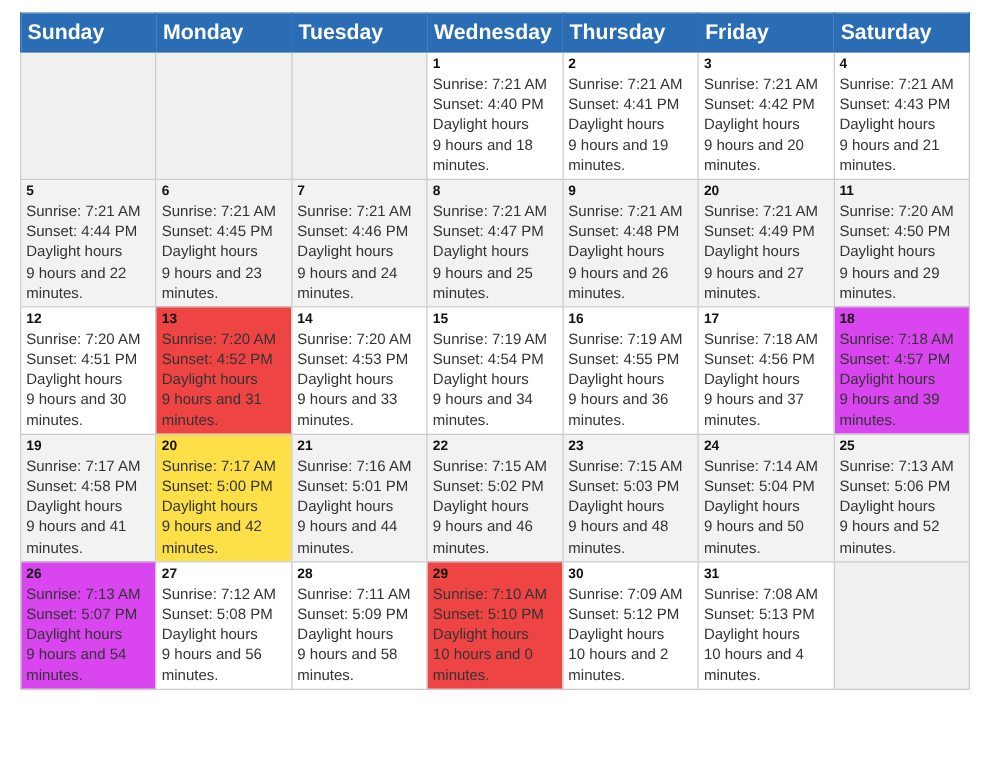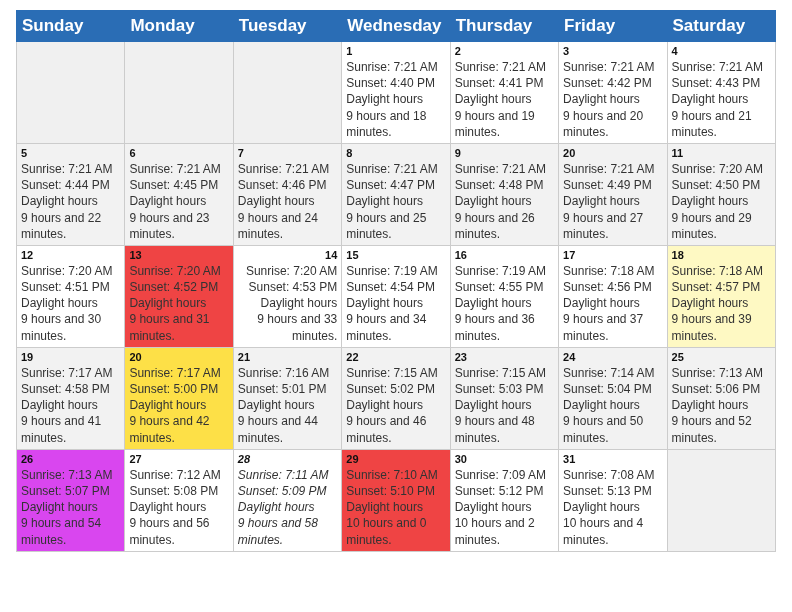--- a/index.html
+++ b/index.html
@@ -153,37 +153,37 @@
         </tr>
         <tr>
           <td style="background: rgb(255, 255, 255);">
             <div class="day-number">12</div>
             <div class="day-info">Sunrise: 7:20 AM<br>Sunset: 4:51 PM<br>Daylight hours<br>9 hours and 30 minutes.</div>
           </td>
           <td style="background: #ef4444;">
             <div class="day-number">13</div>
             <div class="day-info">Sunrise: 7:20 AM<br>Sunset: 4:52 PM<br>Daylight hours<br>9 hours and 31 minutes.</div>
           </td>
-          <td style="background: rgb(255, 255, 255); text-align: right;">
+          <td style="background: rgb(255, 255, 255);">
             <div class="day-number">14</div>
             <div class="day-info">Sunrise: 7:20 AM<br>Sunset: 4:53 PM<br>Daylight hours<br>9 hours and 33 minutes.</div>
           </td>
           <td style="background: rgb(255, 255, 255);">
             <div class="day-number">15</div>
             <div class="day-info">Sunrise: 7:19 AM<br>Sunset: 4:54 PM<br>Daylight hours<br>9 hours and 34 minutes.</div>
           </td>
           <td style="background: rgb(255, 255, 255);">
             <div class="day-number">16</div>
             <div class="day-info">Sunrise: 7:19 AM<br>Sunset: 4:55 PM<br>Daylight hours<br>9 hours and 36 minutes.</div>
           </td>
           <td style="background: rgb(255, 255, 255);">
             <div class="day-number">17</div>
             <div class="day-info">Sunrise: 7:18 AM<br>Sunset: 4:56 PM<br>Daylight hours<br>9 hours and 37 minutes.</div>
           </td>
-          <td style="background: #fef9c3;">
+          <td style="background: #d946ef;">
             <div class="day-number">18</div>
             <div class="day-info">Sunrise: 7:18 AM<br>Sunset: 4:57 PM<br>Daylight hours<br>9 hours and 39 minutes.</div>
           </td>
         </tr>
         <tr>
           <td style="background: rgb(242, 242, 242);">
             <div class="day-number">19</div>
             <div class="day-info">Sunrise: 7:17 AM<br>Sunset: 4:58 PM<br>Daylight hours<br>9 hours and 41 minutes.</div>
           </td>
           <td style="background: #fde047;">
@@ -213,21 +213,21 @@
         </tr>
         <tr>
           <td style="background: #d946ef; margin-top: 12px;">
             <div class="day-number">26</div>
             <div class="day-info">Sunrise: 7:13 AM<br>Sunset: 5:07 PM<br>Daylight hours<br>9 hours and 54 minutes.</div>
           </td>
           <td style="background: rgb(255, 255, 255);">
             <div class="day-number">27</div>
             <div class="day-info">Sunrise: 7:12 AM<br>Sunset: 5:08 PM<br>Daylight hours<br>9 hours and 56 minutes.</div>
           </td>
-          <td style="background: rgb(255, 255, 255); font-style: italic;">
+          <td style="background: rgb(255, 255, 255);">
             <div class="day-number">28</div>
             <div class="day-info">Sunrise: 7:11 AM<br>Sunset: 5:09 PM<br>Daylight hours<br>9 hours and 58 minutes.</div>
           </td>
           <td style="background: #ef4444;">
             <div class="day-number">29</div>
             <div class="day-info">Sunrise: 7:10 AM<br>Sunset: 5:10 PM<br>Daylight hours<br>10 hours and 0 minutes.</div>
           </td>
           <td style="background: rgb(255, 255, 255);">
             <div class="day-number">30</div>
             <div class="day-info">Sunrise: 7:09 AM<br>Sunset: 5:12 PM<br>Daylight hours<br>10 hours and 2 minutes.</div>

